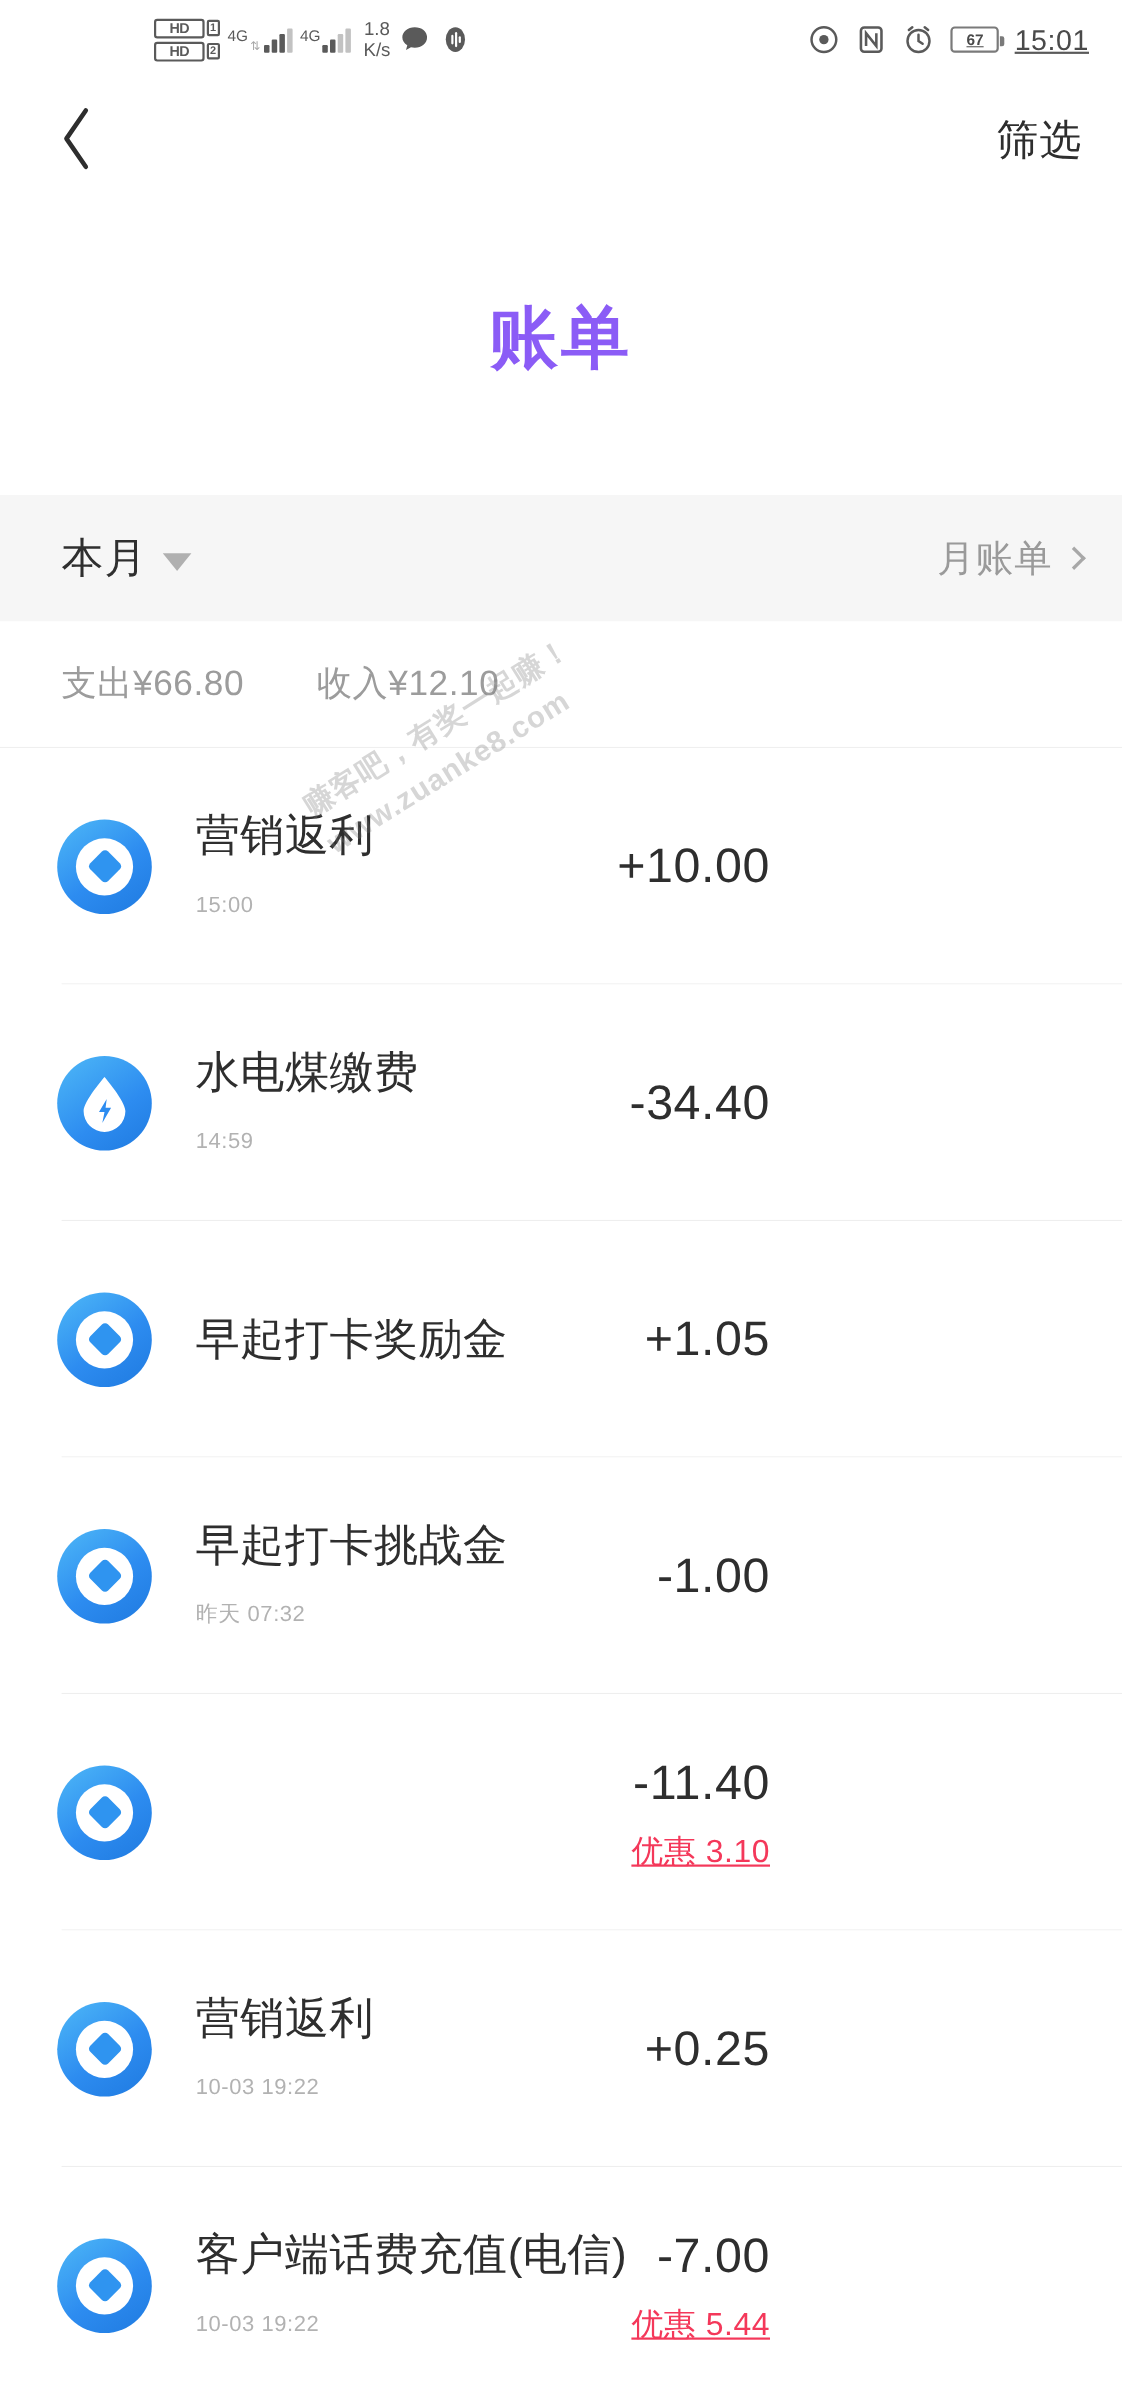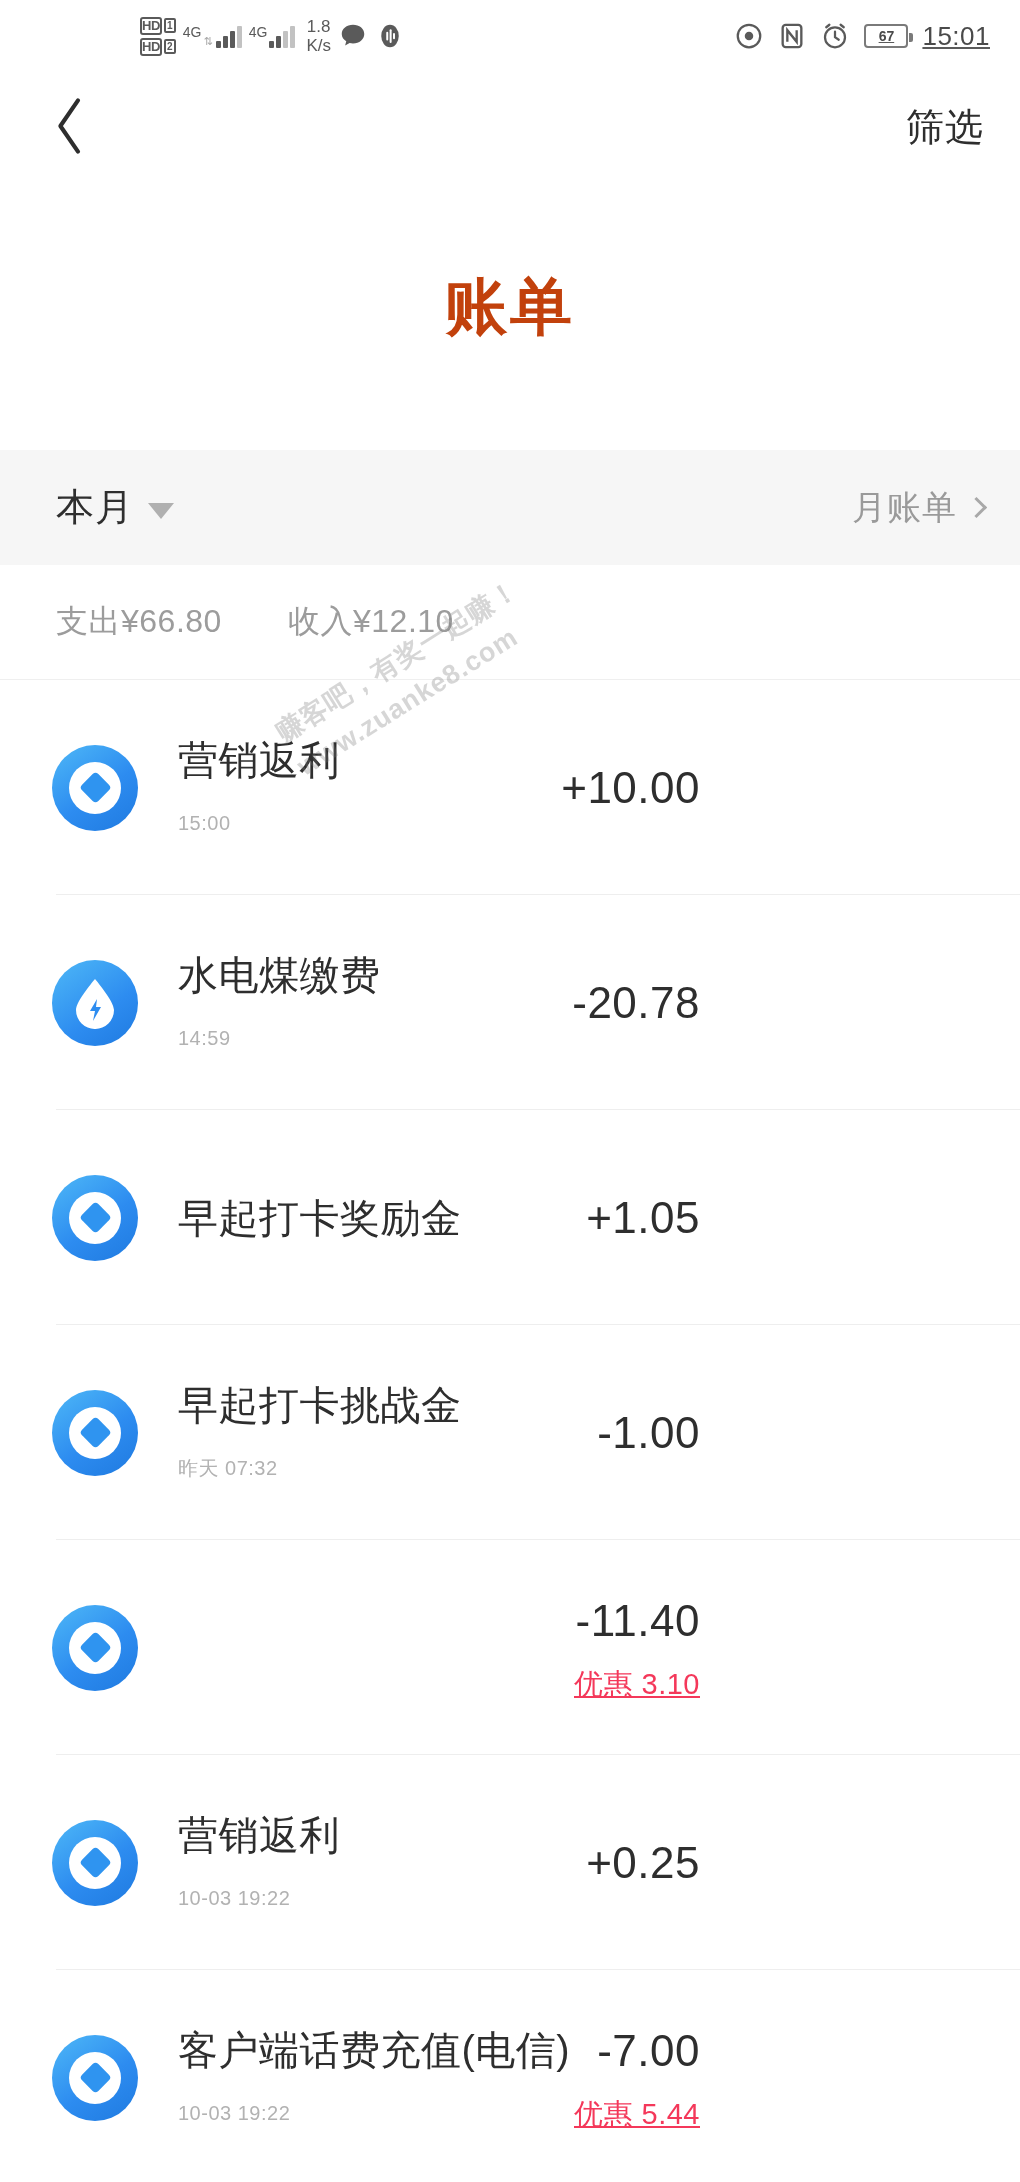--- a/index.html
+++ b/index.html
@@ -20,21 +20,21 @@
   .sb-left { position:absolute; left:140px; display:flex; align-items:center; gap:7px; }
   .sb-right { position:absolute; right:30px; display:flex; align-items:center; gap:14px;text-decoration:underline; }
 
   .hd-stack { display:flex; flex-direction:column; gap:3px; }
   .hd-box {
     display:flex; align-items:center; gap:2px;
   }
   .hd-tag {
     font-size:13px; font-weight:700; color:#5a5a5a;
     border:2px solid #5a5a5a; border-radius:3px;
-    padding:0 0; line-height:14px; letter-spacing:-0.5px;
+    padding:0 12px; line-height:14px; letter-spacing:-0.5px;
   }
   .hd-sub {
     font-size:10px; font-weight:700; color:#5a5a5a;
     border:2px solid #5a5a5a; border-radius:2px;
     width:12px; height:15px; text-align:center; line-height:12px;
   }
   .sig-group { display:flex; align-items:flex-end; gap:2px; }
   .sig-4g { font-size:14px; color:#5a5a5a; align-self:flex-start; margin-bottom:-2px; }
   .bars { display:flex; align-items:flex-end; gap:2px; height:24px; }
   .bars i { display:block; width:5px; background:#5a5a5a; border-radius:1px; }
@@ -72,21 +72,21 @@
     width:64px; height:64px; display:flex; align-items:center; justify-content:center;
   }
   .nav-action {
     position:absolute; right:36px; top:30px;
     font-size:38px; color:#2e2e2e; letter-spacing:1px;
   }
 
   
   .page-title {
     position:absolute; top:265px; left:0; width:1020px;
-    text-align:center; font-size:62px; font-weight:700; color:#c2410c;
+    text-align:center; font-size:62px; font-weight:700; color:#8b5cf6;
     letter-spacing:3px;
   }
 
   
   .month-bar {
     position:absolute; top:450px; left:0; width:1020px; height:115px;
     background:#f6f6f6; display:flex; align-items:center;
   }
   .month-left {
     position:absolute; left:56px; display:flex; align-items:center; gap:14px;
@@ -325,21 +325,21 @@
               <path d="M23 2 C23 2 42 24 42 33 A19 19 0 1 1 4 33 C4 24 23 2 23 2 Z" fill="#ffffff"></path>
               <path d="M25 22 L18 34 L23 34 L21 44 L29 30 L24 30 Z" fill="#2d8cf0"></path>
             </svg>
           </div>
         </div>
         <div class="txn-mid">
           <div class="txn-title">水电煤缴费</div>
           <div class="txn-time">14:59</div>
         </div>
         <div class="txn-right no-disc">
-          <div class="txn-amount">-20.78</div>
+          <div class="txn-amount">-34.40</div>
         </div>
         <div class="sep"></div>
       </div>
       <div class="txn">
         <div class="avatar alipay">
           <div class="ring">
             <div class="dia"></div>
           </div>
         </div>
         <div class="txn-mid">

